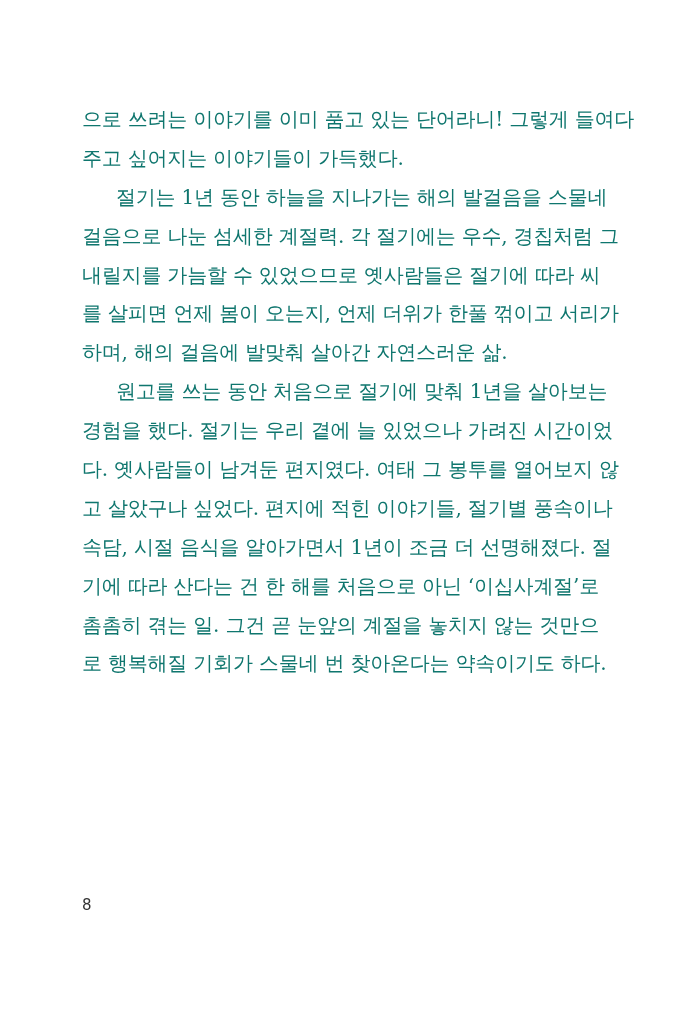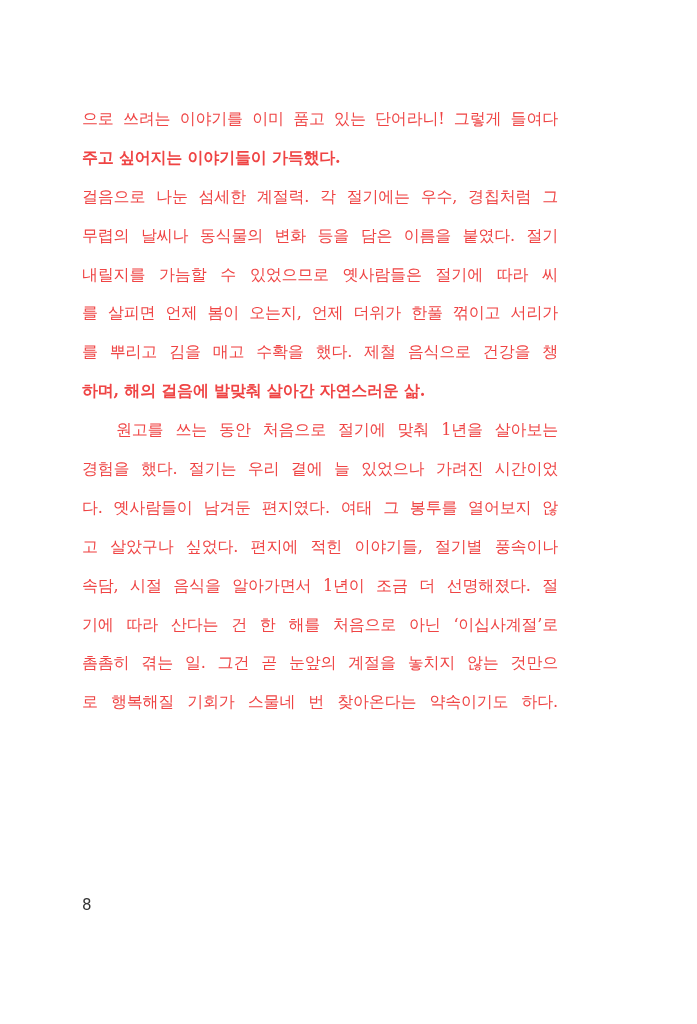--- a/index.html
+++ b/index.html
@@ -22,30 +22,29 @@
     }
     .text-block {
       position: absolute;
       left: 82px;
       top: 100px;
       width: 476px;
     }
     .line {
       height: 38.9px;
       line-height: 38.9px;
-      font-size: 16px;
+      font-size: 20px;
       white-space: nowrap;
       text-align: justify;
       text-align-last: justify;
       letter-spacing: -0.2px;
-      color: #ef4444;
+      color: #0f766e;
     }
     .line.last {
       text-align-last: left;
-      font-weight: bold;
     }
     .line.indent {
       padding-left: 34px;
     }
     .page-number {
       position: absolute;
       left: 82px;
       top: 896px;
       font-size: 15px;
       color: #333333;
@@ -57,25 +56,24 @@
 
 <div class="page">
   <div class="text-block">
 
     <div>
       <div class="line">으로 쓰려는 이야기를 이미 품고 있는 단어라니! 그렇게 들여다</div>
       <div class="line last">주고 싶어지는 이야기들이 가득했다.</div>
     </div>
 
     <div>
+      <div class="line indent">절기는 1년 동안 하늘을 지나가는 해의 발걸음을 스물네</div>
       <div class="line">걸음으로 나눈 섬세한 계절력. 각 절기에는 우수, 경칩처럼 그</div>
-      <div class="line">무렵의 날씨나 동식물의 변화 등을 담은 이름을 붙였다. 절기</div>
       <div class="line">내릴지를 가늠할 수 있었으므로 옛사람들은 절기에 따라 씨</div>
       <div class="line">를 살피면 언제 봄이 오는지, 언제 더위가 한풀 꺾이고 서리가</div>
-      <div class="line">를 뿌리고 김을 매고 수확을 했다. 제철 음식으로 건강을 챙</div>
       <div class="line last">하며, 해의 걸음에 발맞춰 살아간 자연스러운 삶.</div>
     </div>
 
     <div>
       <div class="line indent">원고를 쓰는 동안 처음으로 절기에 맞춰 1년을 살아보는</div>
       <div class="line">경험을 했다. 절기는 우리 곁에 늘 있었으나 가려진 시간이었</div>
       <div class="line">다. 옛사람들이 남겨둔 편지였다. 여태 그 봉투를 열어보지 않</div>
       <div class="line">고 살았구나 싶었다. 편지에 적힌 이야기들, 절기별 풍속이나</div>
       <div class="line">속담, 시절 음식을 알아가면서 1년이 조금 더 선명해졌다. 절</div>
       <div class="line">기에 따라 산다는 건 한 해를 처음으로 아닌 ‘이십사계절’로</div>

